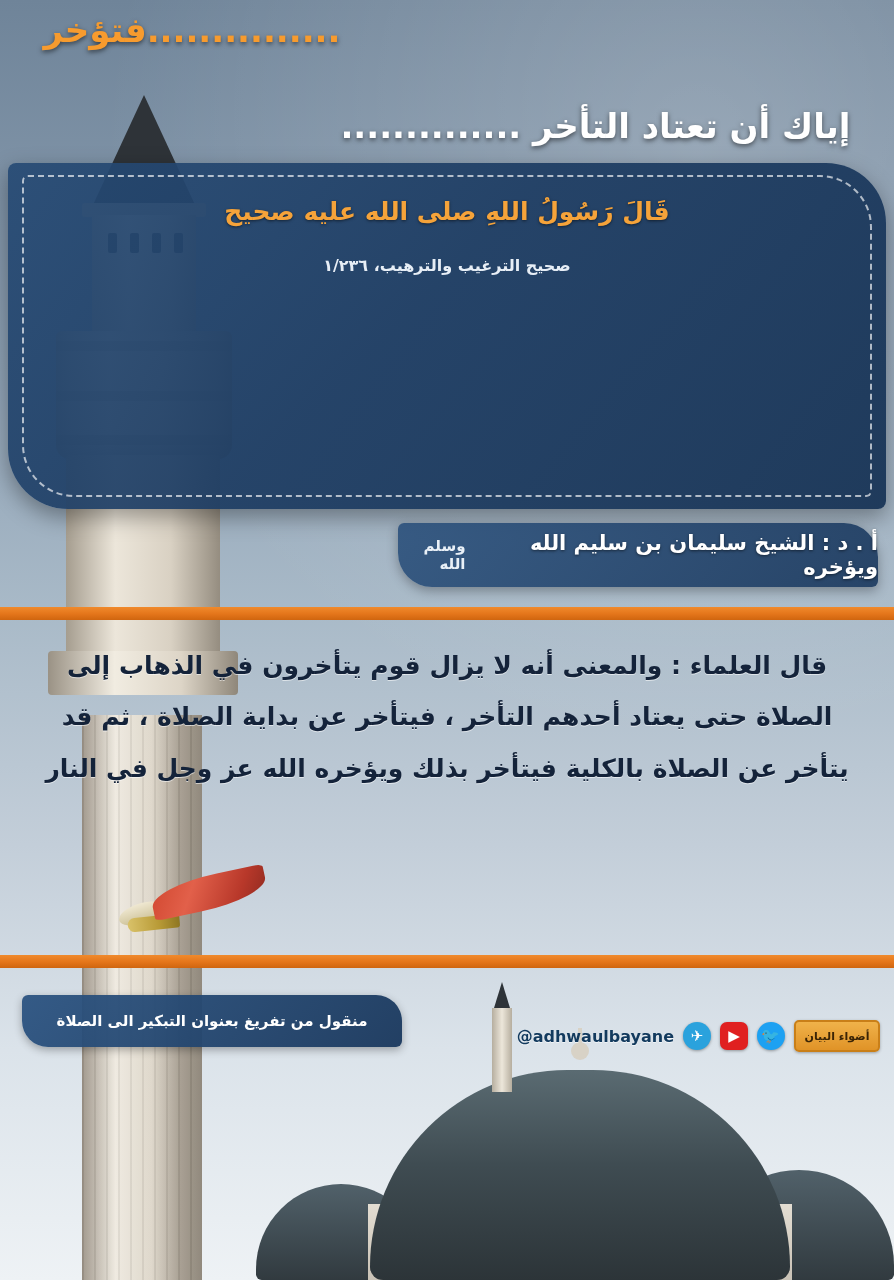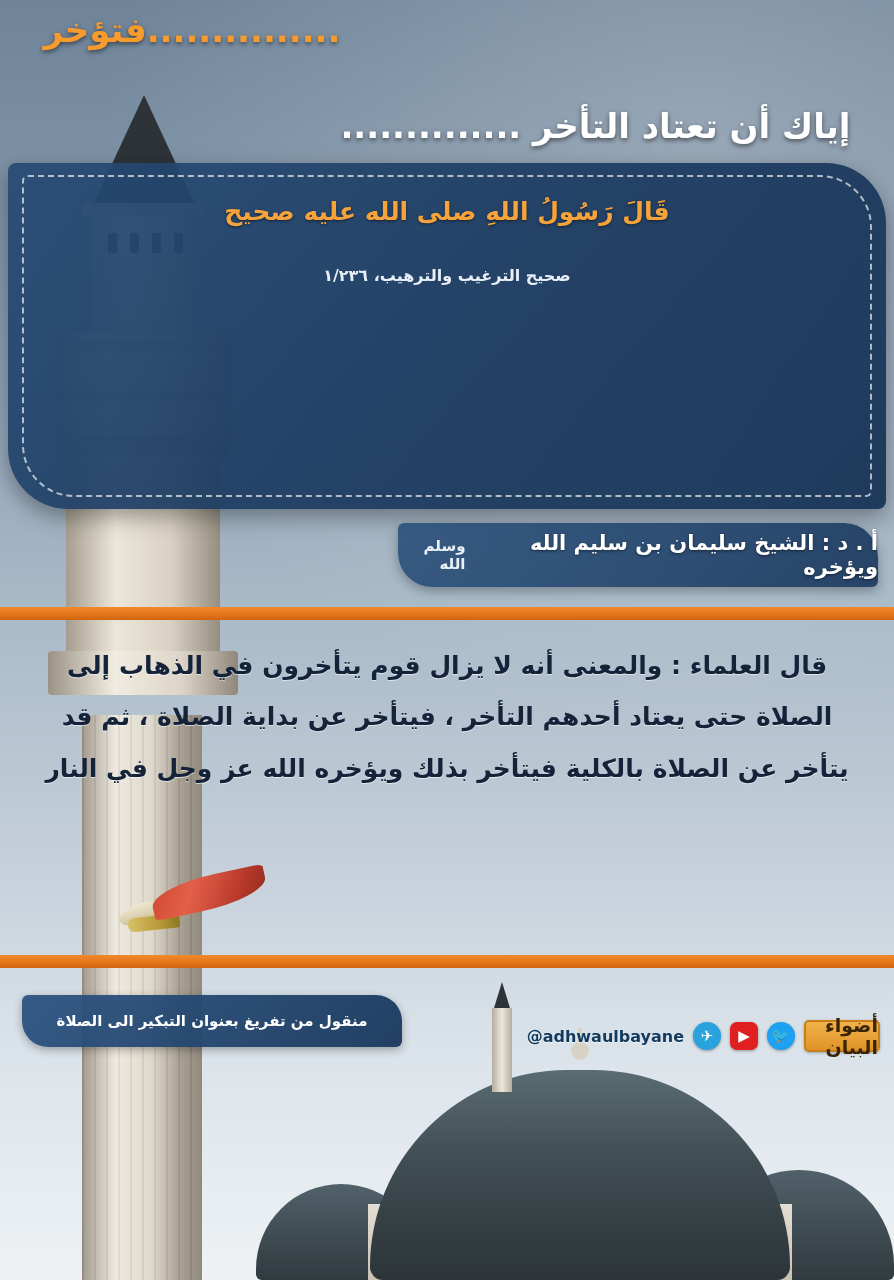--- a/index.html
+++ b/index.html
@@ -188,21 +188,21 @@
     line-height: 1.75;
     font-weight: bold;
     direction: rtl;
     text-shadow: 0 1px 3px rgba(0,0,0,0.45);
     max-width: 720px;
   }
   .hadith-ref {
     color: #e7eef6;
     font-size: 16px;
     font-weight: bold;
-    margin-top: 22px;
+    margin-top: 12px;
     direction: rtl;
   }
 
   
   .sheikh-ribbon {
     position: absolute;
     left: 398px; top: 523px;
     width: 480px; height: 64px;
     background: linear-gradient(135deg, rgba(40,78,122,0.88) 0%, rgba(28,58,95,0.92) 100%);
     border-radius: 6px 34px 6px 34px;
@@ -280,26 +280,26 @@
   .ico {
     width:28px; height:28px; border-radius:6px;
     display:flex; align-items:center; justify-content:center;
     color:#ffffff; font-size:15px; font-weight:bold;
     box-shadow: 0 1px 3px rgba(0,0,0,0.35);
   }
   .ico.telegram { background:#2aa2dd; border-radius:50%; }
   .ico.youtube  { background:#e02020; border-radius:7px; }
   .ico.twitter  { background:#1da1f2; border-radius:50%; }
   .brand-logo {
-    width: 76px; height: 32px;
+    width: 86px; height: 32px;
     background: linear-gradient(180deg,#f0b24a 0%, #e09327 100%);
     border: 2px solid #c97f18;
     border-radius: 5px;
     display:flex; align-items:center; justify-content:center;
-    color:#3a2406; font-size:19px; font-weight:bold; direction:rtl;
+    color:#3a2406; font-size:11px; font-weight:bold; direction:rtl;
     box-shadow: 0 1px 3px rgba(0,0,0,0.3);
   }
   .bottom-fade {
     position:absolute; left:0; bottom:0; width:894px; height:40px;
     background: linear-gradient(180deg, rgba(255,255,255,0) 0%, rgba(255,255,255,0.0) 100%);
   }
 </style>
 </head>
 <body>
 

